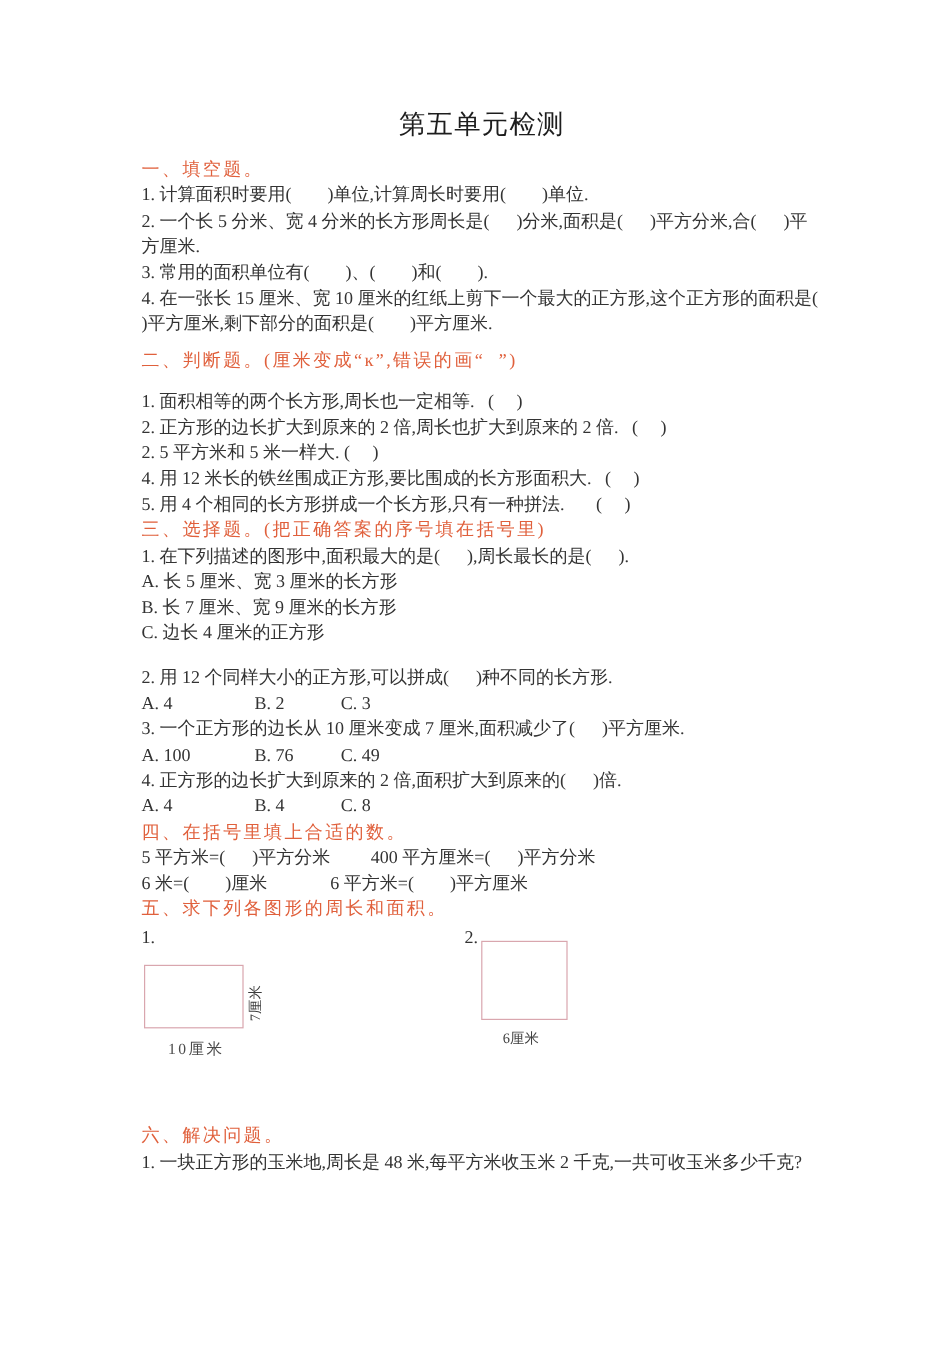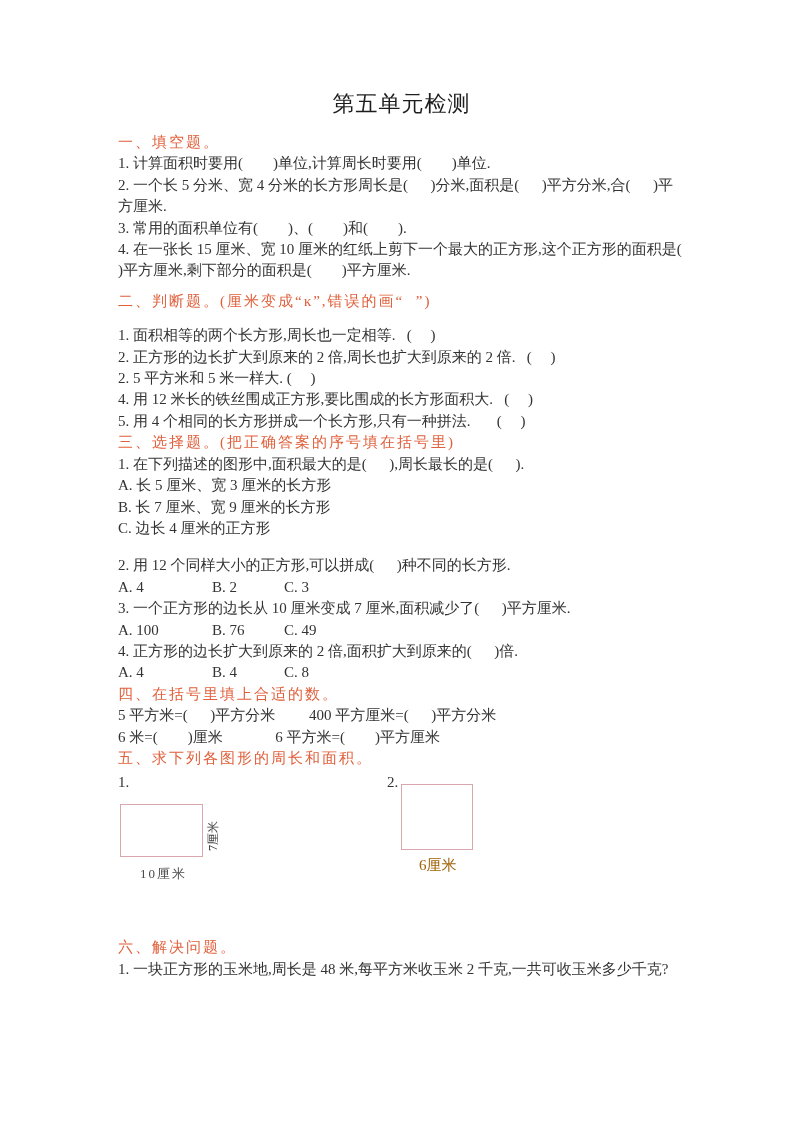--- a/index.html
+++ b/index.html
@@ -38,21 +38,21 @@
   .fig1-height-label{
     position:absolute;left:88px;top:80px;font-size:12px;line-height:14px;
     transform:rotate(-90deg);transform-origin:left top;white-space:nowrap;
     color:#3a3a3a;
   }
   .fig1-width-label{
     position:absolute;left:22px;top:92px;font-size:13px;color:#4a4a4a;
     letter-spacing:2px;
   }
   .fig2-side-label{
-    position:absolute;left:301px;top:84px;font-size:15px;color:#a16207;
+    position:absolute;left:301px;top:84px;font-size:12px;color:#404040;
   }
   .h-solve{margin-top:48px;}
 </style>
 </head>
 <body>
 
 <div class="page">
 
   <div class="doc-title">第五单元检测</div>
 

